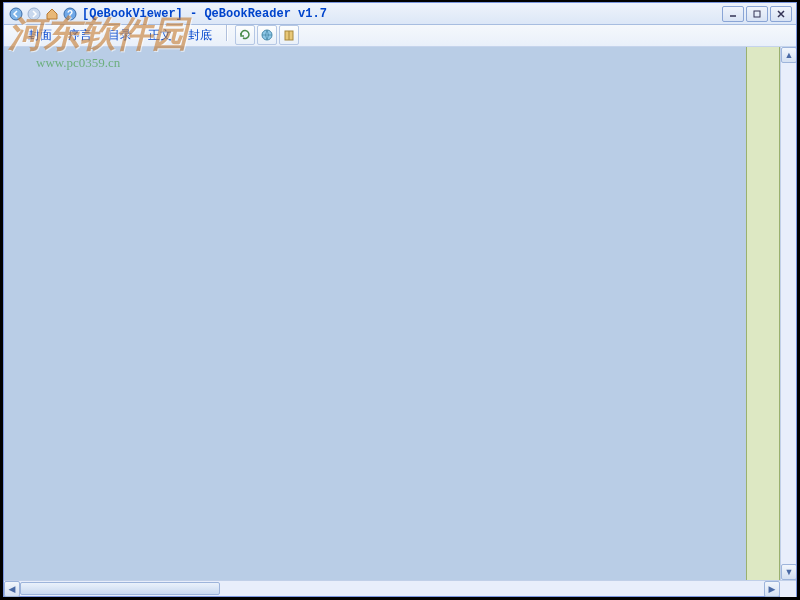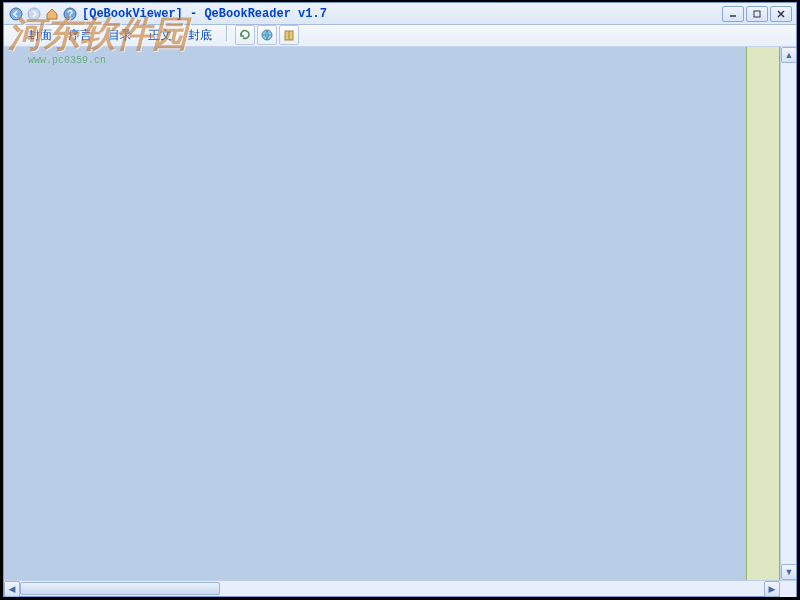--- a/index.html
+++ b/index.html
@@ -182,25 +182,25 @@
       z-index: 100;
     }
     .watermark-logo {
       font-size: 36px;
       font-weight: bold;
       color: #c77b2e;
       font-style: italic;
       text-shadow: 1px 1px 0 #fff;
     }
     .watermark-url {
-      font-size: 10px;
+      font-size: 13px;
       color: #3a9b3a;
-      font-family: Liberation Mono, monospace;
+      font-family: Liberation Serif, serif;
       margin-top: -4px;
-      margin-left: 20px;
+      margin-left: 28px;
     }
   </style>
 </head>
 <body>
 
 <div class="watermark">
   <div class="watermark-logo">河东软件园</div>
   <div class="watermark-url">www.pc0359.cn</div>
 </div>
 

